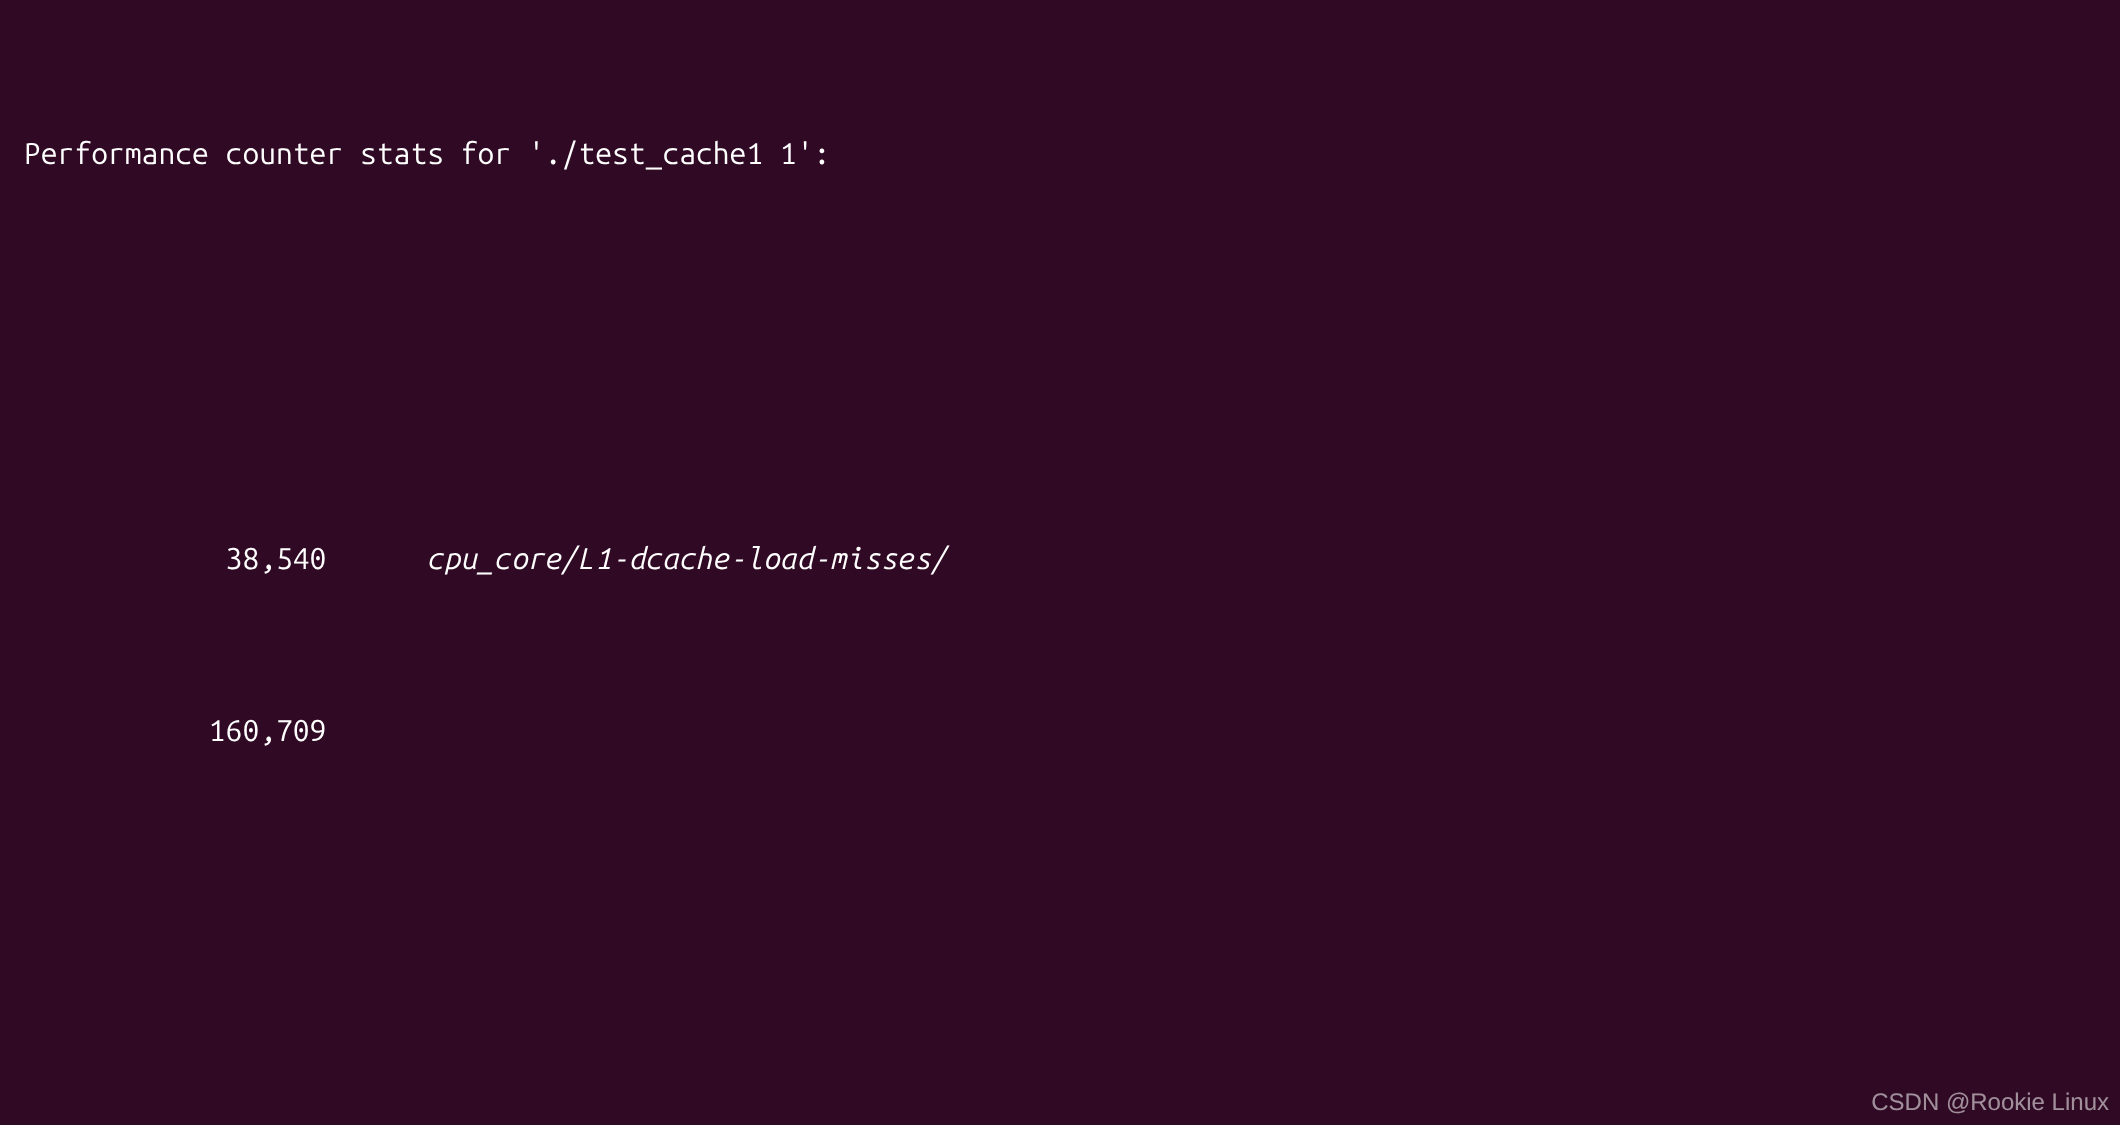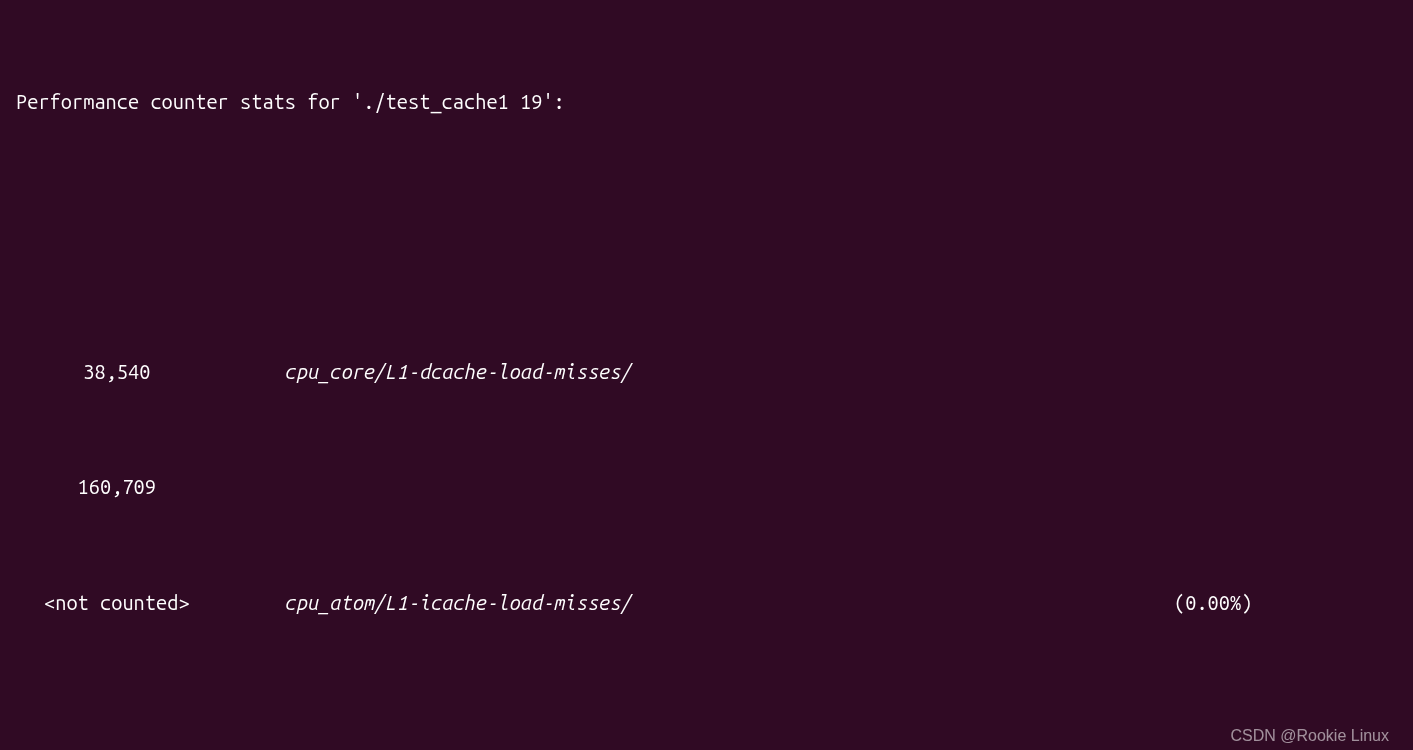--- a/index.html
+++ b/index.html
@@ -18,61 +18,57 @@
   .terminal {
     padding: 6px 16px 0 16px;
     white-space: pre;
   }
   .row {
     display: flex;
   }
   .count {
     display: inline-block;
     width: 18ch;
-    text-align: center;
+    text-align: right;
   }
   .gap {
     display: inline-block;
     width: 6ch;
   }
   .event {
     display: inline-block;
     font-style: italic;
   }
   .pct {
     position: absolute;
     color: #ffffff;
   }
   .watermark {
     position: absolute;
-    right: 24px;
+    right: 7px;
     bottom: 6px;
     font-family: Arial, "Helvetica Neue", sans-serif;
     font-size: 16px;
     color: rgba(255,255,255,0.55);
     line-height: 1;
   }
   .blank { height: 38.5px; }
 </style>
 </head>
 <body>
 
 <div class="terminal">
-  <div class="row"><span>Performance counter stats for './test_cache1 19':</span></div>
+  <div class="row"><span>Performance counter stats for './test_cache1 1':</span></div>
   <div class="blank"></div>
 
   <div class="row">
     <span class="count">38,540</span><span class="gap"></span><span class="event">cpu_core/L1-dcache-load-misses/</span>
   </div>
   <div class="row">
     <span class="count">160,709</span><span class="gap"></span>
-  </div>
-  <div class="row">
-    <span class="count">&lt;not counted&gt;</span><span class="gap"></span><span class="event">cpu_atom/L1-icache-load-misses/</span>
-    <span class="pct" style="left:1174px">(0.00%)</span>
   </div>
   <div class="row">
     <span class="gap"></span>
   </div>
   
   
   
   
   
   

